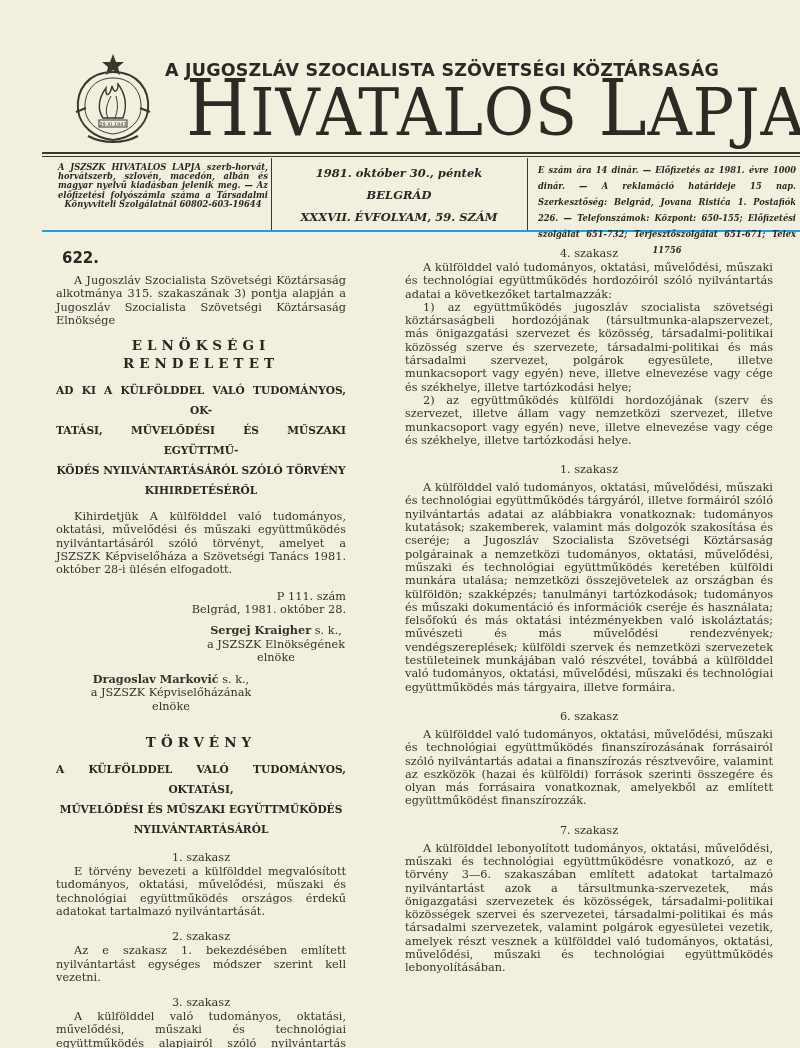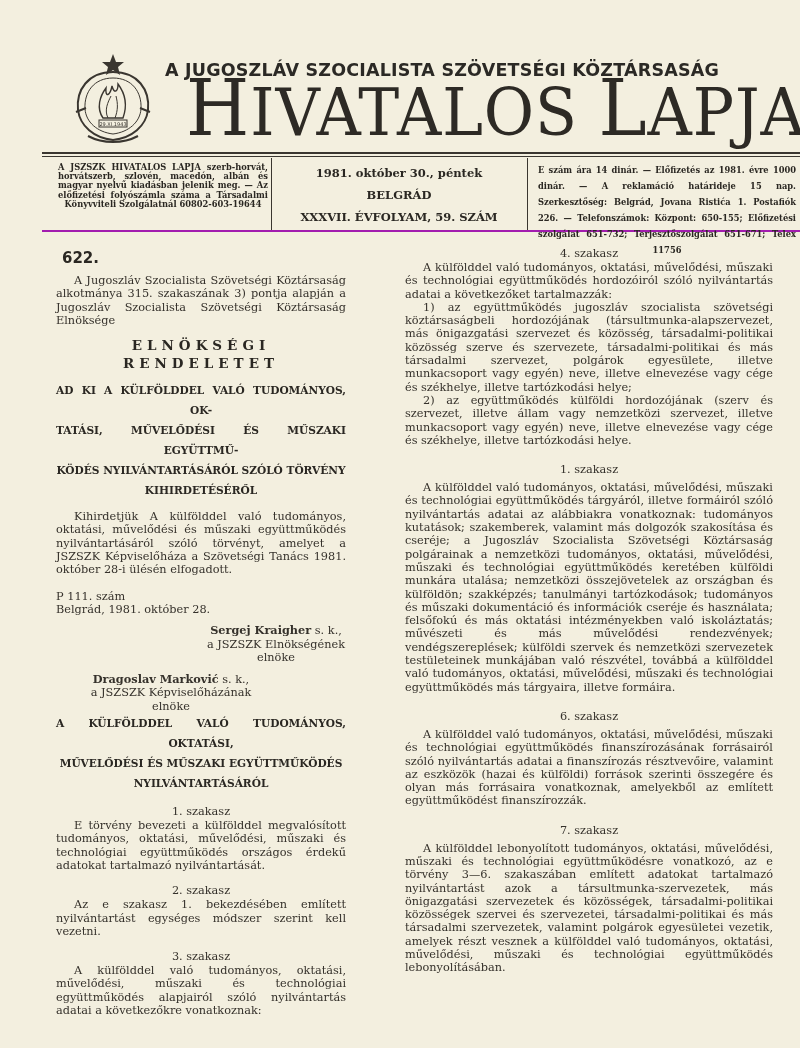--- a/index.html
+++ b/index.html
@@ -24,21 +24,21 @@
     position: absolute; left: 186px; top: 72px;
     font-family: "DejaVu Serif", serif; font-size: 66px; line-height: 72px;
     letter-spacing: 1px; color: #2d2a25; white-space: nowrap;
     transform: scaleX(0.93); transform-origin: left top;
   }
   .maintitle .big { font-size: 78px; }
 
   
   .infobar {
     position: absolute; left: 42px; top: 152px; width: 758px; height: 80px;
-    border-top: 2px solid #3a3630; border-bottom: 2px solid #a21caf;
+    border-top: 2px solid #3a3630; border-bottom: 2px solid #0ea5e9; font-style: italic;
   }
   .infobar::before {
     content: ""; position: absolute; left: 0; right: 0; top: 2px; height: 0; border-top: 1px solid #3a3630;
   }
   .info-left {
     position: absolute; left: 16px; top: 9px; width: 210px;
     font-family: "DejaVu Serif", serif; font-weight: bold; font-size: 8.3px; line-height: 9.2px;
     text-align: justify; text-align-last: center; color: #2a2722;
   }
   .vline1 { position: absolute; left: 229px; top: 4px; bottom: 0; border-left: 1.5px solid #3a3630; }
@@ -57,21 +57,21 @@
   
   .col { position: absolute; top: 248px; font-size: 11.3px; line-height: 13.3px; color: #35312b; }
   .col-left { left: 56px; width: 290px; }
   .col-right { left: 405px; width: 368px; }
   .num { font-family: "DejaVu Sans", sans-serif; font-weight: bold; font-size: 15px; line-height: 20px; margin-left: 6px; margin-bottom: 6px; color: #2a2722; }
   p { text-align: justify; text-indent: 18px; }
   .spaced { text-align: center; font-weight: bold; letter-spacing: 5px; font-size: 13.5px; line-height: 18px; margin: 9px 0 8px; color: #2a2722; }
   .heading { text-align: center; font-weight: bold; font-size: 10.6px; line-height: 20px; margin-bottom: 10px; color: #2a2722; }
   .heading span { display: block; text-align: justify; text-align-last: center; }
   .section { text-align: center; font-size: 11.3px; line-height: 14px; margin-top: 12px; color: #35312b; }
-  .noindent { text-indent: 0; }
+  .noindent { text-indent: 0; text-align: right; }
   .sig { text-align: center; }
   .sig b { font-weight: bold; }
   .item { text-indent: 18px; text-align: justify; }
 </style>
 </head>
 <body>
 
 <div class="page">
 
   <svg class="emblem" viewBox="0 0 90 96">
@@ -119,20 +119,21 @@
       <div><b>Sergej Kraigher</b><span> s. k.,</span></div>
       <div>a JSZSZK Elnökségének</div>
       <div>elnöke</div>
     </div>
     <div class="sig" style="margin-left:30px; margin-right:90px; margin-top:9px;">
       <div><b>Dragoslav Marković</b><span> s. k.,</span></div>
       <div>a JSZSZK Képviselőházának</div>
       <div>elnöke</div>
     </div>
 
+    <div class="spaced" style="margin-top:20px;">TÖRVÉNY</div>
     <div class="heading">
       <span>A KÜLFÖLDDEL VALÓ TUDOMÁNYOS, OKTATÁSI,</span>
       <span>MŰVELŐDÉSI ÉS MŰSZAKI EGYÜTTMŰKÖDÉS</span>
       <span>NYILVÁNTARTÁSÁRÓL</span>
     </div>
 
     <div class="section">1. szakasz</div>
     <p>E törvény bevezeti a külfölddel megvalósított tudományos, oktatási, művelődési, műszaki és technológiai együttműködés országos érdekű adatokat tartalmazó nyilvántartását.</p>
 
     <div class="section">2. szakasz</div>

